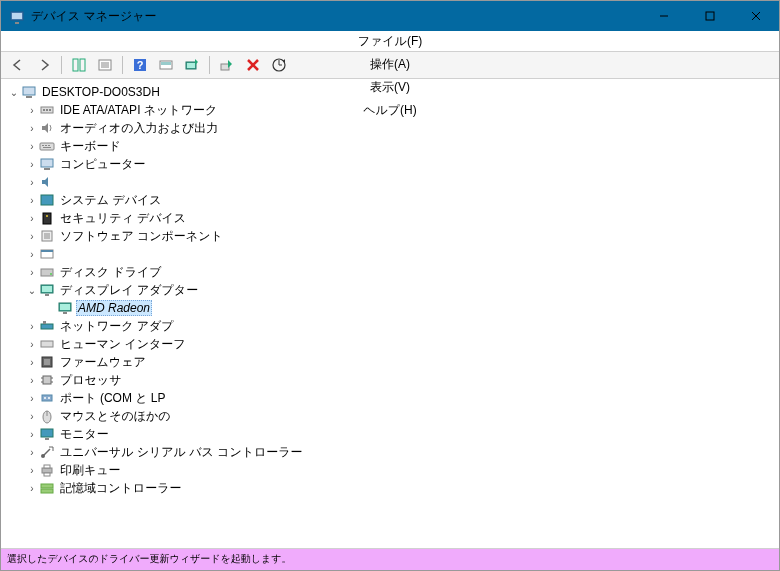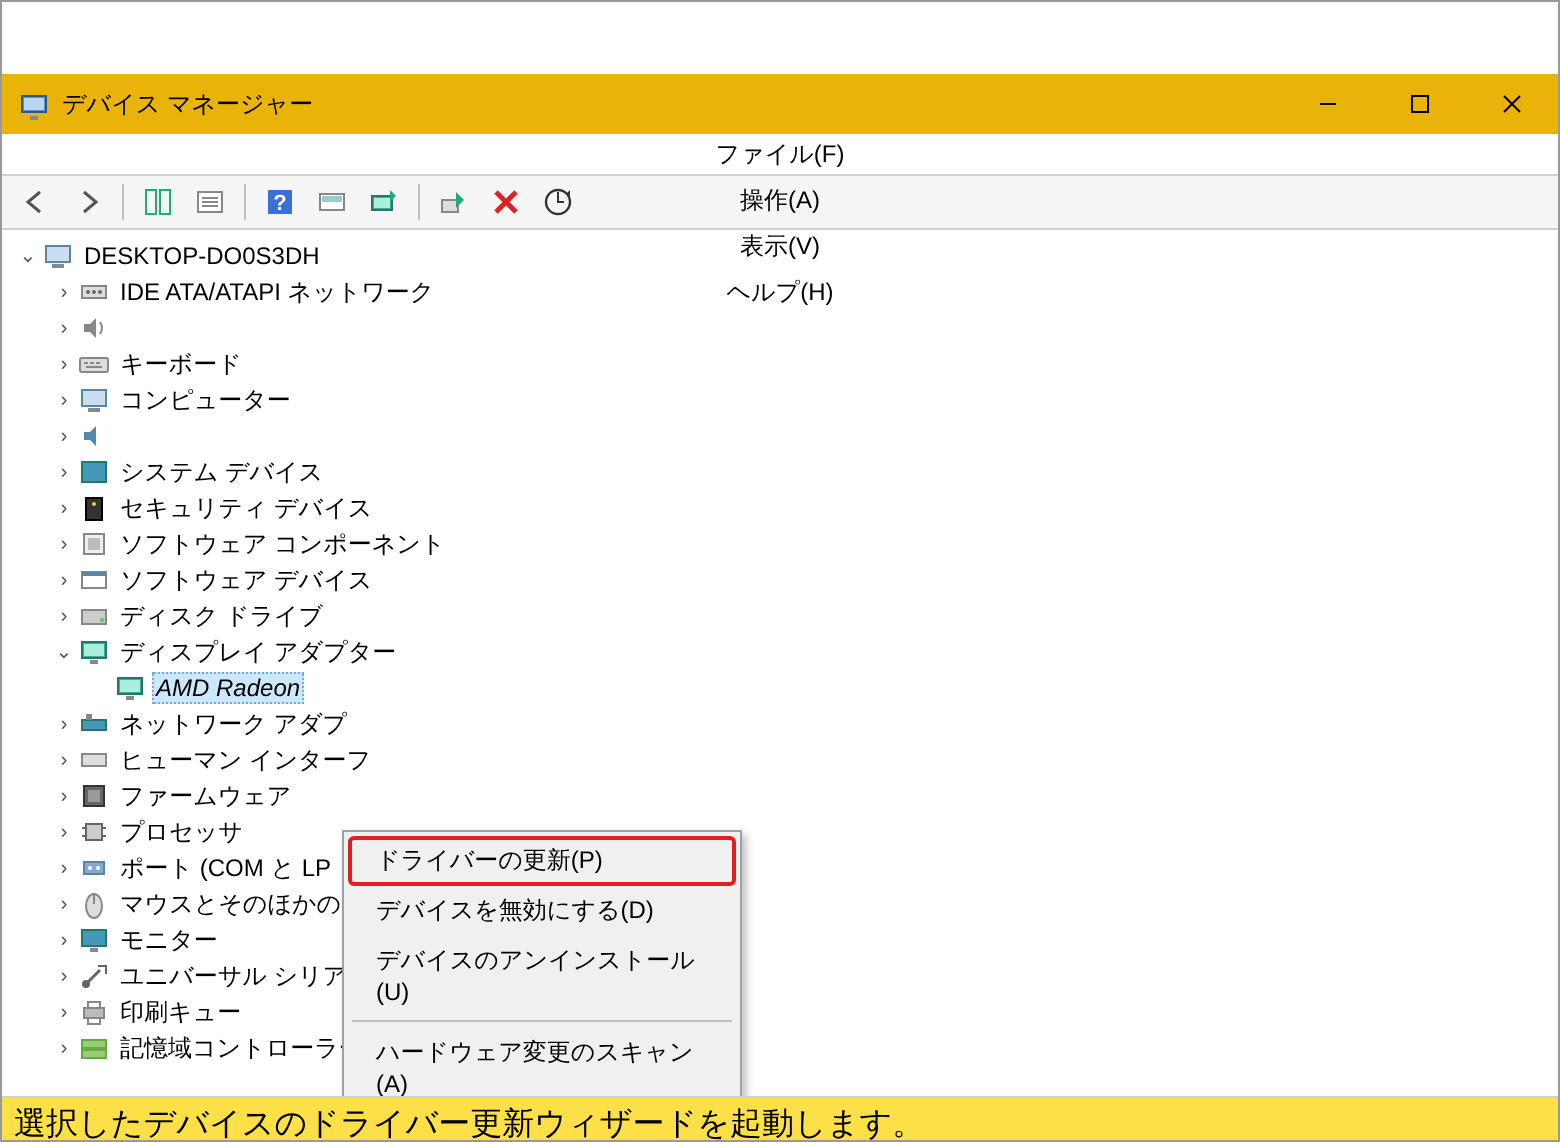--- a/index.html
+++ b/index.html
@@ -12,22 +12,21 @@
     height: 571px;
     border: 1px solid #999;
     position: relative;
     overflow: hidden;
   }
   .titlebar {
     display: flex;
     align-items: center;
     height: 30px;
     padding: 0 0 0 8px;
-    background: #eab308;
-    margin-top: 36px;
+    background: #0369a1;
   }
   .titlebar .app-icon {
     width: 16px; height: 16px;
     display: inline-flex; align-items:center; justify-content:center;
     margin-right: 6px;
   }
   .titlebar .title { flex: 1; }
   .win-btns { display: flex; height: 100%; }
   .win-btn {
     width: 46px; height: 30px;
@@ -112,23 +111,23 @@
     padding: 2px 12px;
   }
   .ctx-sep {
     height: 1px; background: #c0c0c0; margin: 3px 2px;
   }
   .statusbar {
     position: absolute;
     left: 0; right: 0; bottom: 0;
     height: 22px;
     border-top: 1px solid #d0d0d0;
-    background: #fde047;
+    background: #f0abfc;
     padding: 3px 6px;
-    font-size: 16px;
+    font-size: 10px;
   }
   
   .d0 { padding-left: 4px; }
   .d1 { padding-left: 22px; }
   .d2 { padding-left: 40px; }
 </style>
 </head>
 <body>
 
 <div class="titlebar">
@@ -260,20 +259,21 @@
       <span class="label">IDE ATA/ATAPI ネットワーク</span>
     </div>
   <div class="node d1">
       <span class="chev">›</span>
       <span class="icn">
         <svg width="16" height="16">
           <path d="M3 6 L6 6 L9 3 L9 13 L6 10 L3 10 Z" fill="#888"></path>
           <path d="M11 5 Q13 8 11 11" fill="none" stroke="#888"></path>
         </svg>
       </span>
+      <span class="label">オーディオの入力および出力</span>
     </div>
   <div class="node d1">
       <span class="chev">›</span>
       <span class="icn">
         <svg width="16" height="16">
           <rect x="1" y="5" width="14" height="7" rx="1" fill="#ddd" stroke="#888"></rect>
           <rect x="3" y="7" width="2" height="1" fill="#888"></rect>
           <rect x="6" y="7" width="2" height="1" fill="#888"></rect>
           <rect x="9" y="7" width="2" height="1" fill="#888"></rect>
           <rect x="4" y="9" width="8" height="1" fill="#888"></rect>
@@ -329,21 +329,20 @@
       <span class="label">ソフトウェア コンポーネント</span>
     </div>
   <div class="node d1">
       <span class="chev">›</span>
       <span class="icn">
         <svg width="16" height="16">
           <rect x="2" y="4" width="12" height="8" fill="#fff" stroke="#888"></rect>
           <rect x="2" y="4" width="12" height="2" fill="#58a"></rect>
         </svg>
       </span>
-      <span class="label">ソフトウェア デバイス</span>
     </div>
   <div class="node d1">
       <span class="chev">›</span>
       <span class="icn">
         <svg width="16" height="16">
           <rect x="2" y="5" width="12" height="7" fill="#ccc" stroke="#888"></rect>
           <circle cx="12" cy="10" r="1" fill="#5c5"></circle>
         </svg>
       </span>
       <span class="label">ディスク ドライブ</span>
@@ -469,26 +468,17 @@
       <span class="chev">›</span>
       <span class="icn">
         <svg width="16" height="16">
           <rect x="2" y="4" width="12" height="4" fill="#9c7" stroke="#6a4"></rect>
           <rect x="2" y="9" width="12" height="4" fill="#9c7" stroke="#6a4"></rect>
         </svg>
       </span>
       <span class="label">記憶域コントローラー</span>
     </div>
 
-  <div class="ctx-menu">
-    <div class="ctx-item highlighted">ドライバーの更新(P)</div>
-    <div class="ctx-item">デバイスを無効にする(D)</div>
-    <div class="ctx-item">デバイスのアンインストール(U)</div>
-    <div class="ctx-sep"></div>
-    <div class="ctx-item">ハードウェア変更のスキャン(A)</div>
-    <div class="ctx-sep"></div>
-    <div class="ctx-item">プロパティ(R)</div>
-  </div>
 </div>
 
 <div class="statusbar">
   <span>選択したデバイスのドライバー更新ウィザードを起動します。</span>
 </div>
 
 </body></html>

